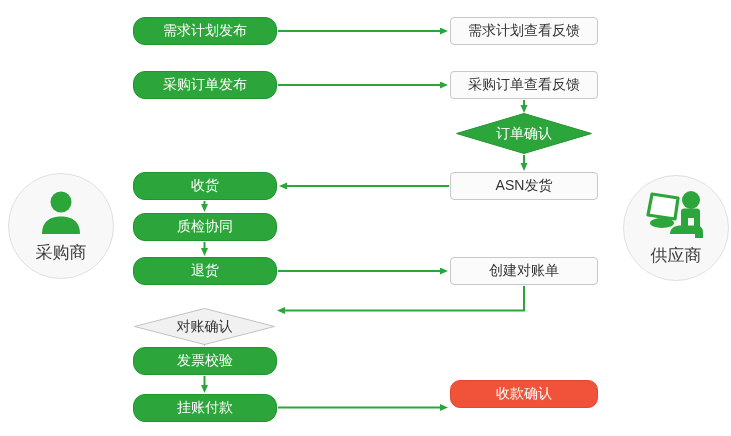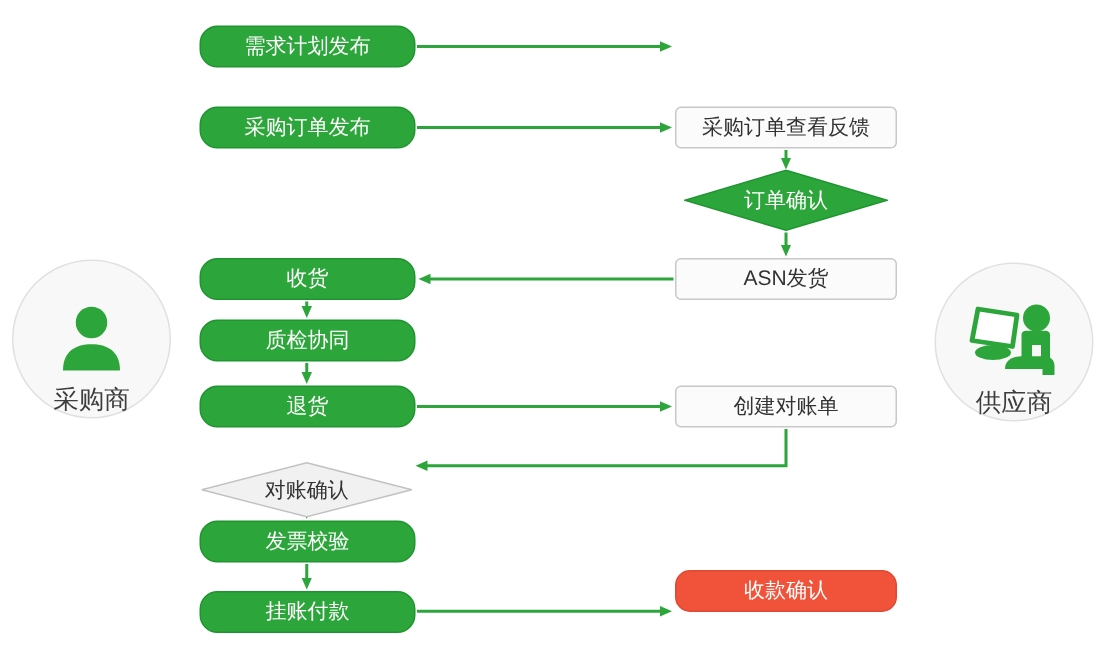--- a/index.html
+++ b/index.html
@@ -63,21 +63,21 @@
     position: absolute;
     z-index: 2;
     width: 106px; height: 106px;
     border-radius: 50%;
     background: #f8f8f8;
     border: 1px solid #e0e0e0;
     box-sizing: border-box;
     display: flex;
     flex-direction: column;
     align-items: center;
-    justify-content: flex-end;
+    justify-content: center;
   }
   .actor .alabel {
     font-size: 17px;
     color: #3d3d3d;
     margin-top: 2px;
     white-space: nowrap;
   }
 </style>
 </head>
 <body>
@@ -107,20 +107,21 @@
   </svg>
 
   <div class="node gbox" style="left:133px; top:17px;">需求计划发布</div>
   <div class="node gbox" style="left:133px; top:71px;">采购订单发布</div>
   <div class="node gbox" style="left:133px; top:172px;">收货</div>
   <div class="node gbox" style="left:133px; top:213px;">质检协同</div>
   <div class="node gbox" style="left:133px; top:257px;">退货</div>
   <div class="node gbox" style="left:133px; top:347px;">发票校验</div>
   <div class="node gbox" style="left:133px; top:394px;">挂账付款</div>
 
+  <div class="node wbox" style="left:450px; top:17px;">需求计划查看反馈</div>
   <div class="node wbox" style="left:450px; top:71px;">采购订单查看反馈</div>
   <div class="node wbox" style="left:450px; top:172px;">ASN发货</div>
   <div class="node wbox" style="left:450px; top:257px;">创建对账单</div>
   <div class="node rbox" style="left:450px; top:380px;border-radius:10px;">收款确认</div>
 
   <div class="diamond green" style="left:456px; top:113px; width:136px; height:41px;text-align:center;">
     <svg width="136" height="41" viewBox="0 0 136 41">
       <polygon points="68,0.5 135.5,20.5 68,40.5 0.5,20.5" fill="#2ca63a" stroke="#1f9530" stroke-width="1"></polygon>
     </svg>
     <span class="dlabel">订单确认</span>

